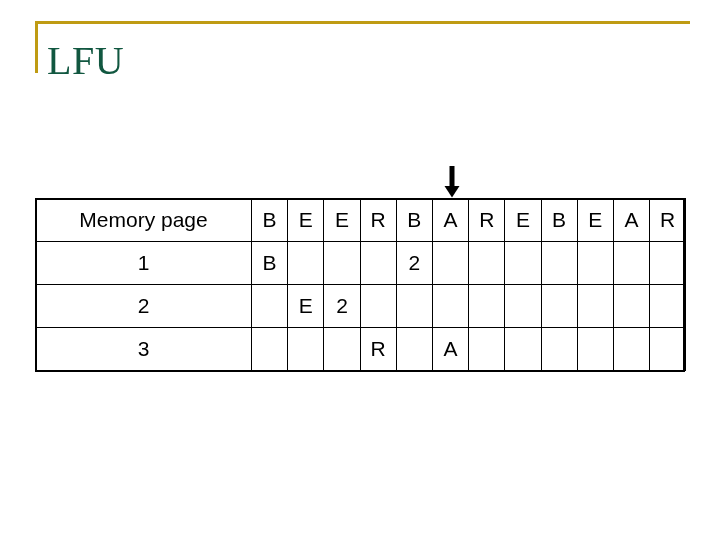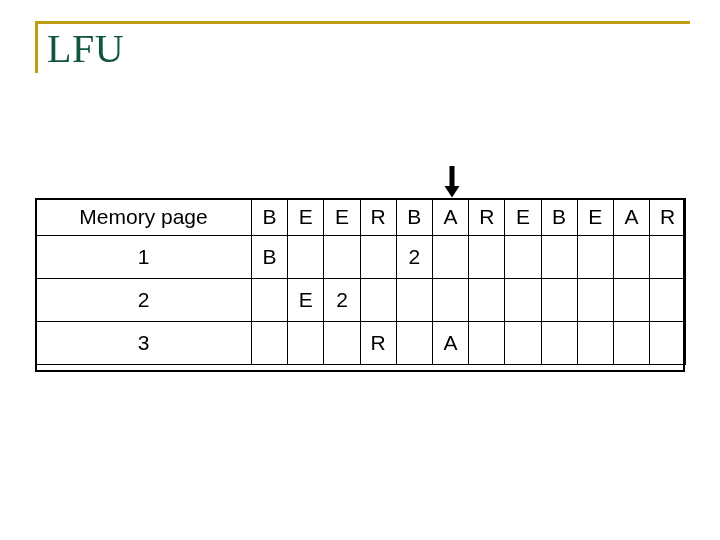--- a/index.html
+++ b/index.html
@@ -28,21 +28,21 @@
     position: absolute;
     left: 35px;
     top: 21px;
     width: 3px;
     height: 52px;
     background: #bf9b13;
   }
   #page-title {
     position: absolute;
     left: 47px;
-    top: 26px;
+    top: 38px;
     font-family: "Liberation Serif", serif;
     font-size: 40px;
     line-height: 46px;
     color: #115740;
     letter-spacing: 0.5px;
     white-space: nowrap;
   }
 
   
   #pointer-arrow {
@@ -73,21 +73,21 @@
     height: 43px;
     box-sizing: border-box;
   }
   #page-table .label-col {
     width: 216px;
   }
   #page-table .seq-col {
     width: 36.2px;
   }
   #page-table tr.header-row td {
-    height: 37px;
+    height: 43px;
     margin-left: 29px;
   }
   .cell-page {
     color: #cc88dd;
   }
   .cell-count {
     color: #a51c30;
   }
   
   #table-outline {

